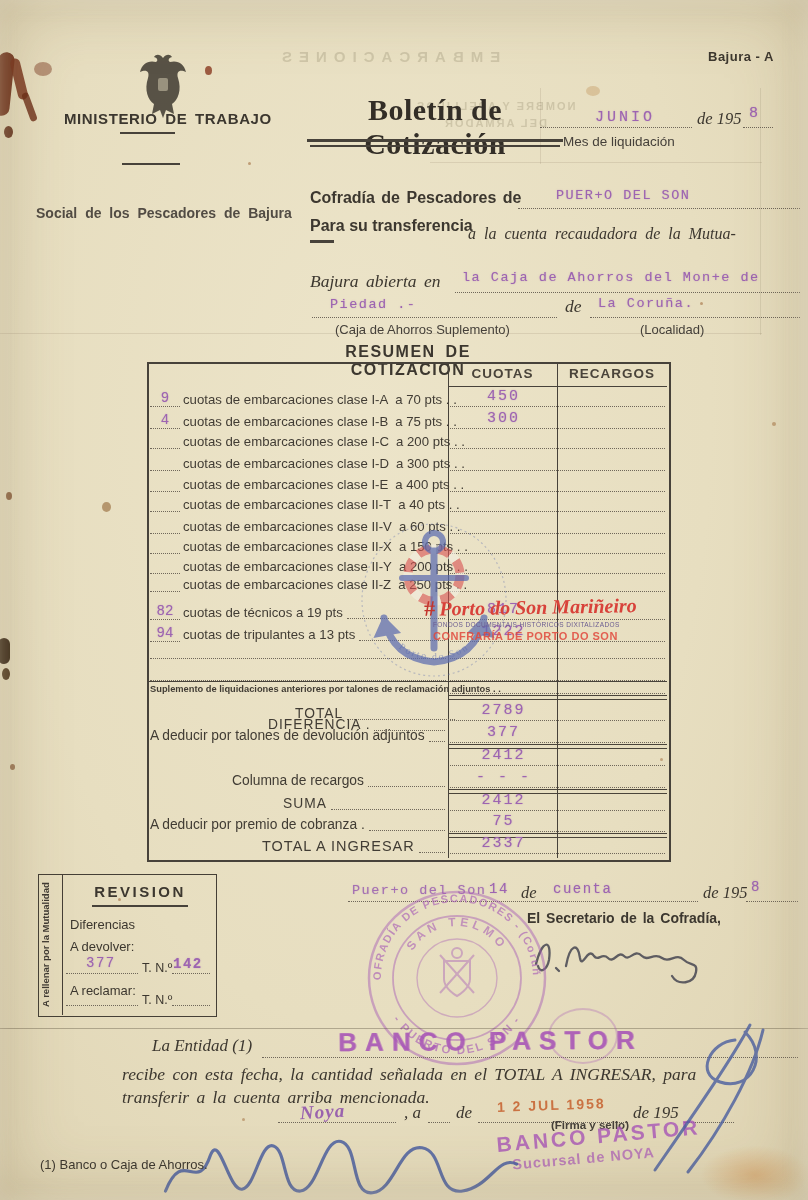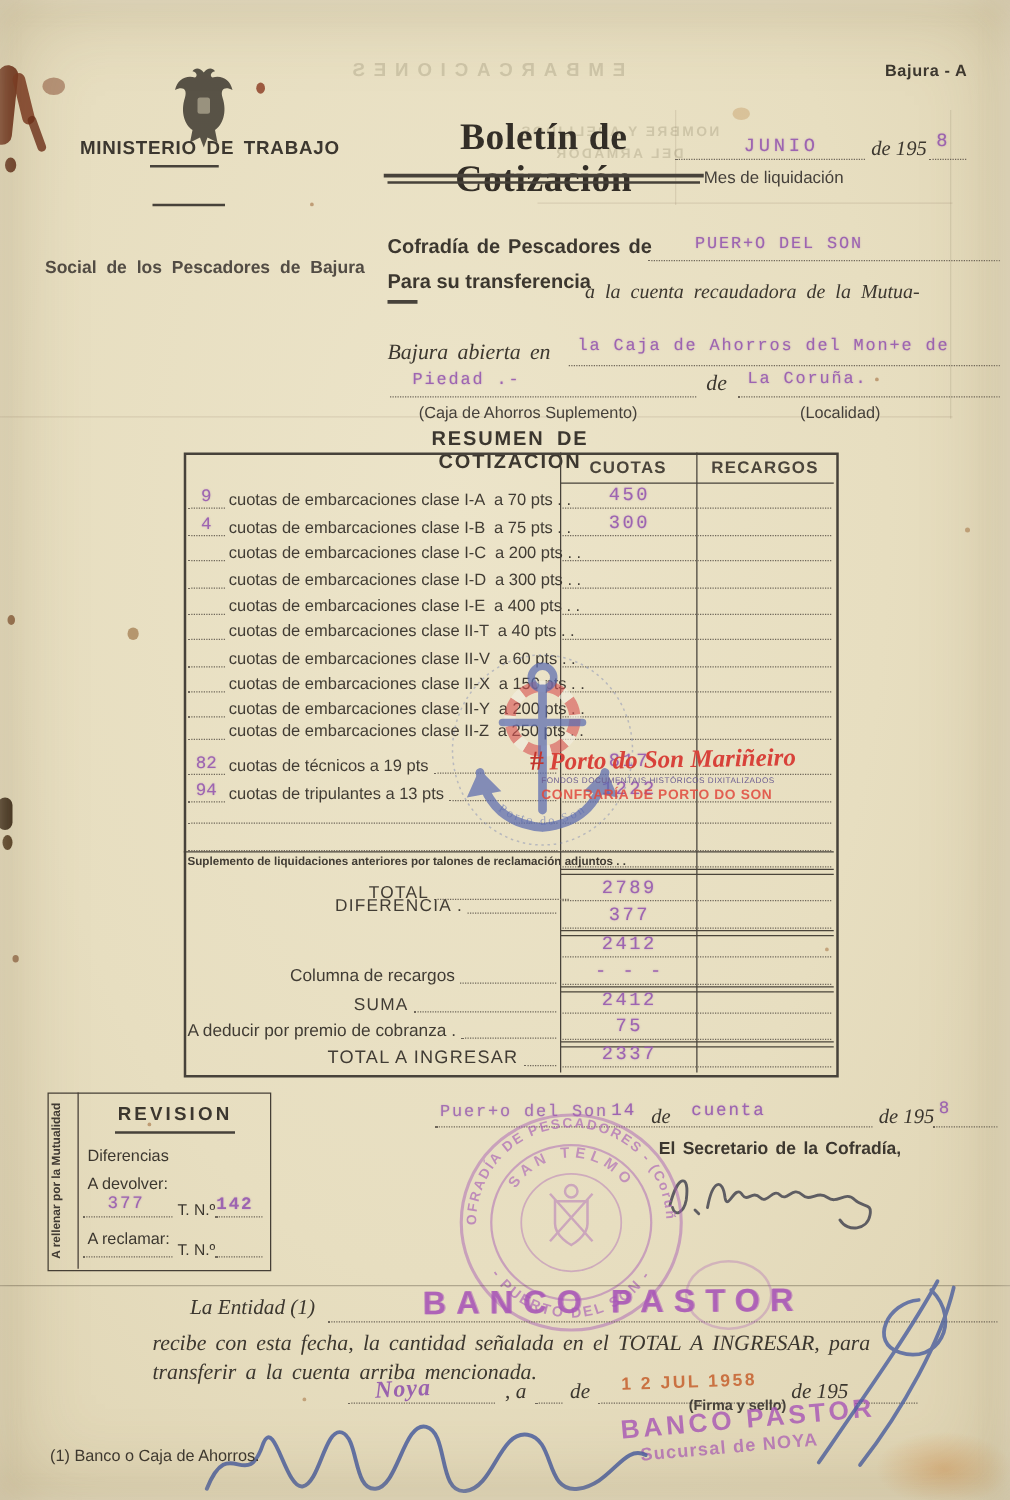--- a/index.html
+++ b/index.html
@@ -211,20 +211,24 @@
   <div class="abs pv" style="top:623px;">1222</div>
 
   <div class="abs srow" style="top:674px;font-size:9.3px;font-weight:bold;">
       <span>Suplemento de liquidaciones anteriores por talones de reclamación adjuntos . .</span>
       <span class="lead"></span>
     </div>
   <div class="abs srow" style="top:701px;padding-left:10px;">
       <span style="margin-left:135px;letter-spacing:1px;">TOTAL</span>
       <span class="lead"></span>
     </div>
+  <div class="abs srow" style="top:723px;">
+      <span>A deducir por talones de devolución adjuntos</span>
+      <span class="lead"></span>
+    </div>
   <div class="abs srow" style="top:712px;">
       <span style="margin-left:118px;letter-spacing:1px;">DIFERENCIA .</span>
       <span class="lead"></span>
     </div>
   <div class="abs srow" style="top:768px;">
       <span style="margin-left:82px;">Columna de recargos</span>
       <span class="lead"></span>
     </div>
   <div class="abs srow" style="top:791px;">
       <span style="margin-left:133px;letter-spacing:1px;">SUMA</span>

